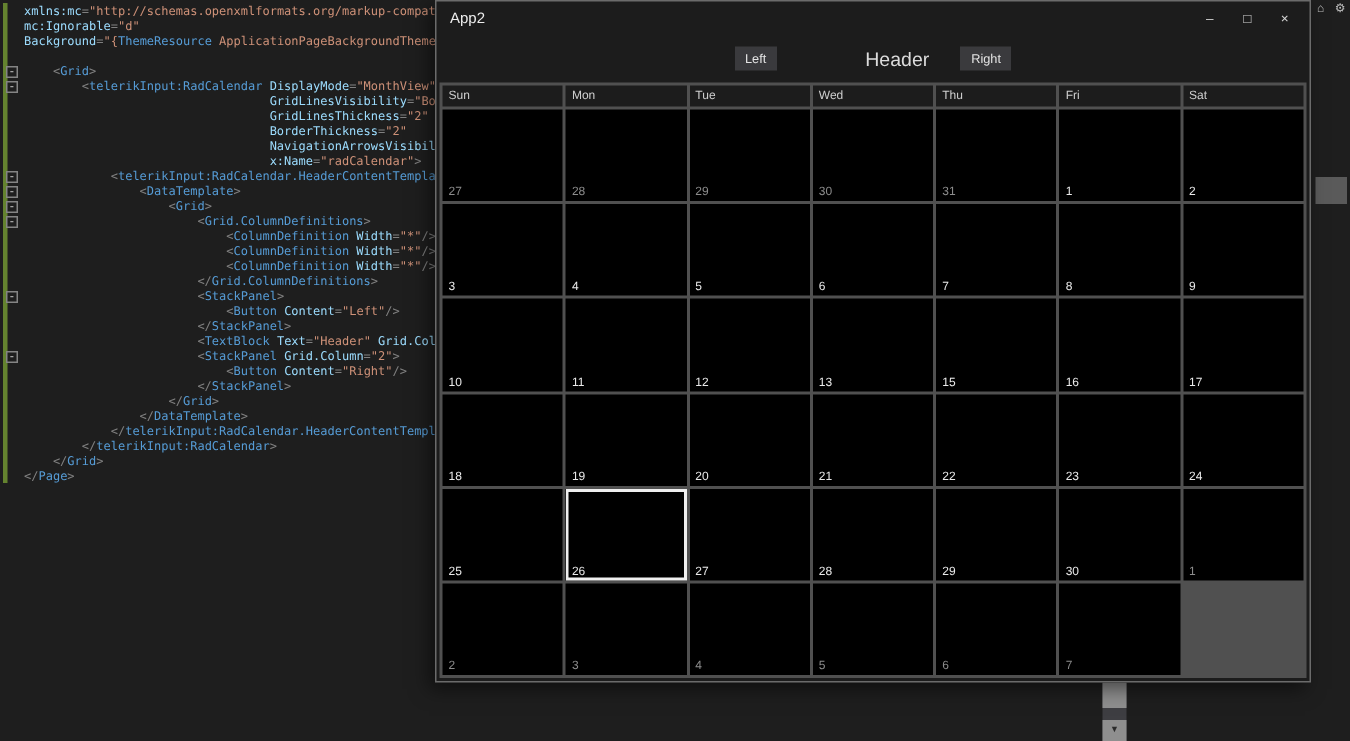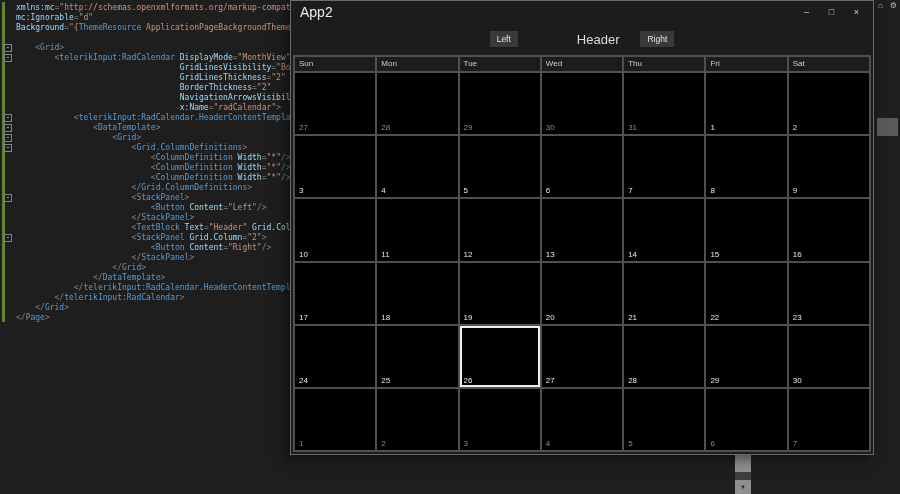--- a/index.html
+++ b/index.html
@@ -36,21 +36,21 @@
     position:absolute;bottom:0;left:0;right:0;height:14px;background:#8f8f8f;
     color:#2b2b2b;font-size:6px;line-height:14px;text-align:center;
   }
   
   .app-window{
     position:absolute;left:290px;top:0;width:584px;height:455px;box-sizing:border-box;
     background:#1c1c1c;border:1px solid #6b6b6b;
     box-shadow:-4px 4px 12px rgba(0,0,0,0.5);
   }
   .app-titlebar{height:22px;display:flex;align-items:center;justify-content:space-between;padding:0 4px 0 9px;}
-  .app-title{font-size:14px;color:#ededed;}
+  .app-title{font-size:10px;color:#ededed;}
   .win-controls{display:flex;}
   .win-btn{width:25px;text-align:center;color:#d4d4d4;font-size:9px;line-height:20px;}
   .cal-header{height:32px;display:flex;align-items:center;justify-content:center;gap:20px;}
   .hdr-btn{
     background:#3a3a3d;color:#e4e4e4;border:0;font-size:8.5px;padding:3px 7px;
     font-family:"Liberation Sans",sans-serif;
   }
   .hdr-title{font-size:13px;color:#dcdcdc;margin:0 1px;padding-left:38px;}
   .calendar{
     position:absolute;left:2px;right:2px;top:54px;bottom:2px;
@@ -186,23 +186,20 @@
       <div class="day-cell">
         <span class="day-num">11</span>
       </div>
       <div class="day-cell">
         <span class="day-num">12</span>
       </div>
       <div class="day-cell">
         <span class="day-num">13</span>
       </div>
       <div class="day-cell">
-        <span class="day-num">14</span>
-      </div>
-      <div class="day-cell">
         <span class="day-num">15</span>
       </div>
       <div class="day-cell">
         <span class="day-num">16</span>
       </div>
       <div class="day-cell">
         <span class="day-num">17</span>
       </div>
       <div class="day-cell">
         <span class="day-num">18</span>

